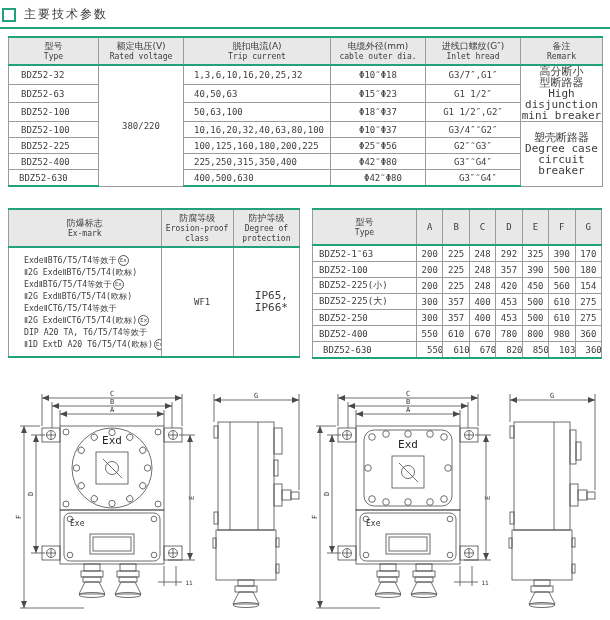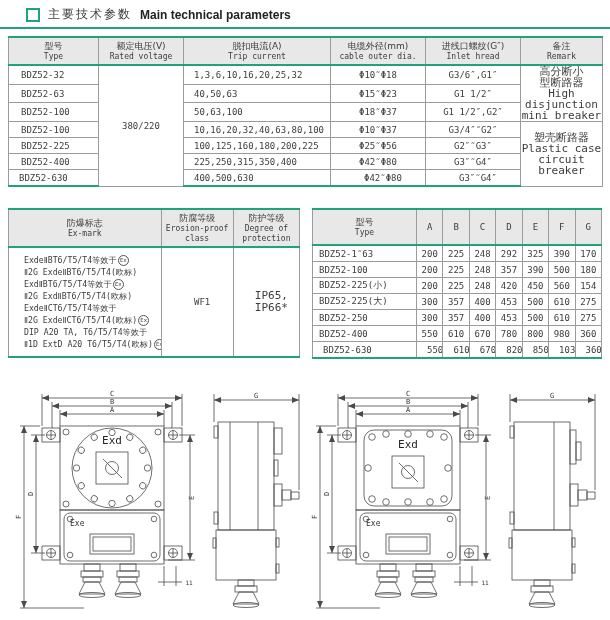--- a/index.html
+++ b/index.html
@@ -1,19 +1,19 @@
 <!DOCTYPE html>
 <html><head>
 <meta charset="utf-8">
 <style>
   html,body{margin:0;padding:0;background:#fff;}
   .page{position:relative;width:610px;height:620px;background:#ffffff;overflow:hidden;
         font-family:"DejaVu Sans Mono", monospace;color:#3c3c3c;}
   
-  .title{position:absolute;left:26px;top:6px;display:flex;align-items:center;gap:8px;}
+  .title{position:absolute;left:2px;top:6px;display:flex;align-items:center;gap:8px;}
   .title-square{width:10px;height:10px;border:2px solid #21a17c;display:inline-block;}
   .title-zh{font-size:12px;letter-spacing:2px;font-family:"DejaVu Sans", sans-serif;}
   .title-en{font-size:12px;font-weight:bold;font-family:"Liberation Sans", sans-serif;color:#222;}
   .title-rule{position:absolute;left:0;right:0;top:27px;border-top:2px solid #21a17c;}
   
   table{border-collapse:collapse;table-layout:fixed;}
   td,th{border:1px solid #9b9b9b;padding:0;font-weight:normal;overflow:hidden;}
   .hdr{background:#e8e8e8;}
   .hdr .zh{font-size:9px;line-height:12px;font-family:"DejaVu Sans", sans-serif;}
   .hdr .en{font-size:8px;line-height:10px;}
@@ -56,21 +56,20 @@
   .drw text.sm{font-size:6px;}
 </style>
 </head>
 <body>
 
 <div class="page">
 
   <div class="title">
     <span class="title-square"></span>
     <span class="title-zh">主要技术参数</span>
-    <span class="title-en">Main technical parameters</span>
   </div>
   <div class="title-rule"></div>
 
   <table class="main-table gbot">
     <colgroup>
         <col style="width:90px">
         <col style="width:85px">
         <col style="width:147px">
         <col style="width:95px">
         <col style="width:95px">
@@ -103,21 +102,21 @@
             <div class="en">Remark</div>
           </th>
       </tr>
     </thead>
     <tbody>
       <tr>
         <td class="cell-type">BDZ52-32</td>
         <td class="cell-mid" rowspan="7">380/220</td>
         <td class="cell-trip">1,3,6,10,16,20,25,32</td>
         <td class="cell-mid">Φ10˜Φ18</td>
-        <td class="cell-mid">G3/6″,G1″</td>
+        <td class="cell-mid">G3/7″,G1″</td>
         <td class="remark" rowspan="3">
           <div>高分断小</div>
           <div>型断路器</div>
           <div>High disjunction</div>
           <div>mini breaker</div>
         </td>
       </tr>
       <tr>
         <td class="cell-type">BDZ52-63</td>
         <td class="cell-trip">40,50,63</td>
@@ -130,21 +129,21 @@
         <td class="cell-mid">Φ18˜Φ37</td>
         <td class="cell-mid">G1 1/2″,G2″</td>
       </tr>
       <tr>
         <td class="cell-type">BDZ52-100</td>
         <td class="cell-trip">10,16,20,32,40,63,80,100</td>
         <td class="cell-mid">Φ10˜Φ37</td>
         <td class="cell-mid">G3/4″˜G2″</td>
         <td class="remark" rowspan="4">
           <div>塑壳断路器</div>
-          <div>Plastic case</div>
+          <div>Degree case</div>
           <div>circuit breaker</div>
         </td>
       </tr>
       <tr>
         <td class="cell-type">BDZ52-225</td>
         <td class="cell-trip">100,125,160,180,200,225</td>
         <td class="cell-mid">Φ25˜Φ56</td>
         <td class="cell-mid">G2″˜G3″</td>
       </tr>
       <tr>

